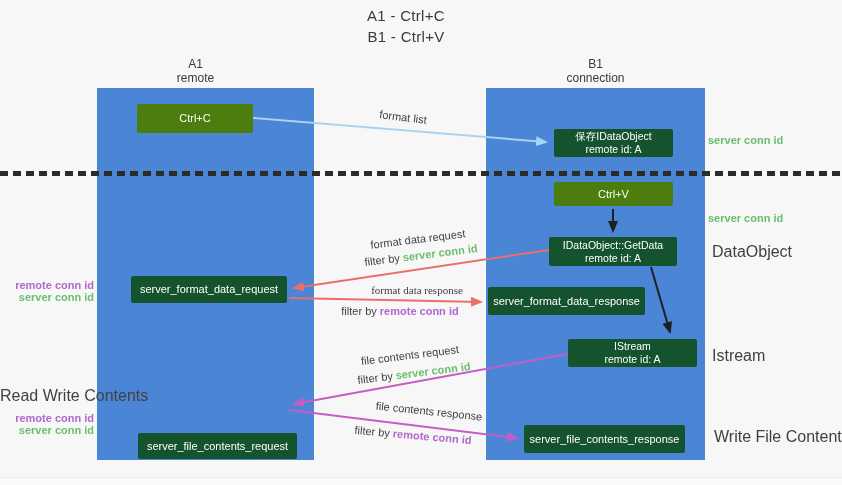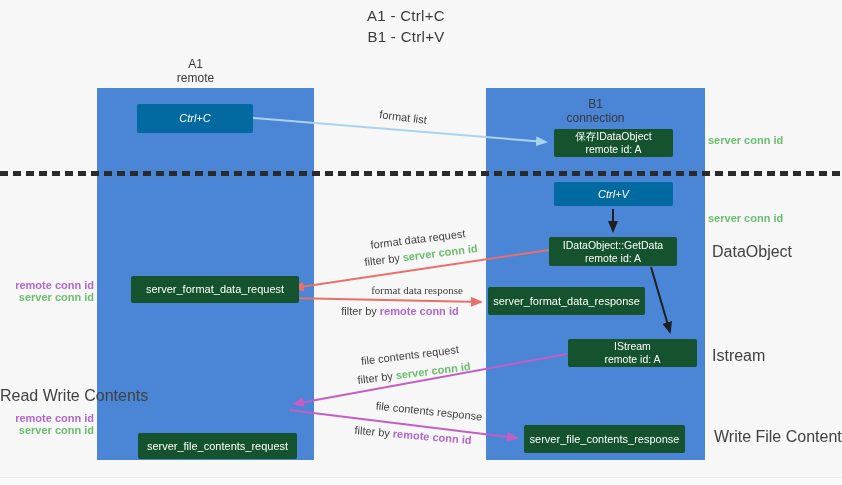--- a/index.html
+++ b/index.html
@@ -14,21 +14,21 @@
   .lane-header{text-align:center;font-size:12px;line-height:14px;color:#3a3a3a;z-index:2;}
   .divider{
     height:5px;z-index:4;
     background:repeating-linear-gradient(to right,#2b2b2b 0 8px,transparent 8px 13px);
   }
   .arrows{z-index:5;pointer-events:none;}
   .box{
     z-index:6;display:flex;flex-direction:column;align-items:center;justify-content:center;
     color:#fff;font-size:11px;line-height:13px;text-align:center;border-radius:2px;white-space:nowrap;
   }
-  .box.green{background:#0369a1;font-style:italic;}
+  .box.green{background:#4d7c0f;}
   .box.orange{background:#14532d;}
   .box .l2{font-size:10.5px;}
   .lbl{z-index:7;font-size:11px;line-height:13px;color:#3f3f3f;text-align:center;white-space:nowrap;}
   .lbl .green{color:#6abf6d;font-weight:bold;}
   .lbl .purple{color:#b168cd;font-weight:bold;}
   .side{z-index:7;font-size:11px;line-height:12px;white-space:nowrap;}
   .side.green{color:#6abf6d;font-weight:bold;}
   .side.purple{color:#b168cd;font-weight:bold;}
   .side.gray{color:#414141;font-size:16px;}
   .leftcol{width:94px;text-align:right;}
@@ -41,21 +41,21 @@
 
   <div class="abs title" style="left:306px;top:5px;">
     <div>A1 - Ctrl+C</div>
     <div>B1 - Ctrl+V</div>
   </div>
 
   <div class="abs lane-header" style="left:87px;top:57px;width:217px;">
     <div>A1</div>
     <div>remote</div>
   </div>
-  <div class="abs lane-header" style="left:486px;top:57px;width:219px;margin-top:40px;">
+  <div class="abs lane-header" style="left:486px;top:57px;width:219px;">
     <div>B1</div>
     <div>connection</div>
   </div>
 
   <div class="abs lane" style="left:97px;top:88px;width:217px;height:372px;"></div>
   <div class="abs lane" style="left:486px;top:88px;width:219px;height:372px;"></div>
 
   <div class="abs divider" style="left:0;top:171px;width:842px;"></div>
 
   <div class="abs bottom-strip"></div>
@@ -95,21 +95,21 @@
 
   <div class="abs box green" style="left:554px;top:182px;width:119px;height:24px;">
     <div>Ctrl+V</div>
   </div>
 
   <div class="abs box orange" style="left:549px;top:237px;width:128px;height:29px;">
     <div class="l2">IDataObject::GetData</div>
     <div class="l2">remote id: A</div>
   </div>
 
-  <div class="abs box orange" style="left:131px;top:276px;width:168px;height:27px;">
+  <div class="abs box orange" style="left:131px;top:276px;width:156px;height:27px;">
     <div>server_format_data_request</div>
   </div>
 
   <div class="abs box orange" style="left:488px;top:287px;width:157px;height:28px;">
     <div>server_format_data_response</div>
   </div>
 
   <div class="abs box orange" style="left:568px;top:339px;width:129px;height:28px;">
     <div class="l2">IStream</div>
     <div class="l2">remote id: A</div>

